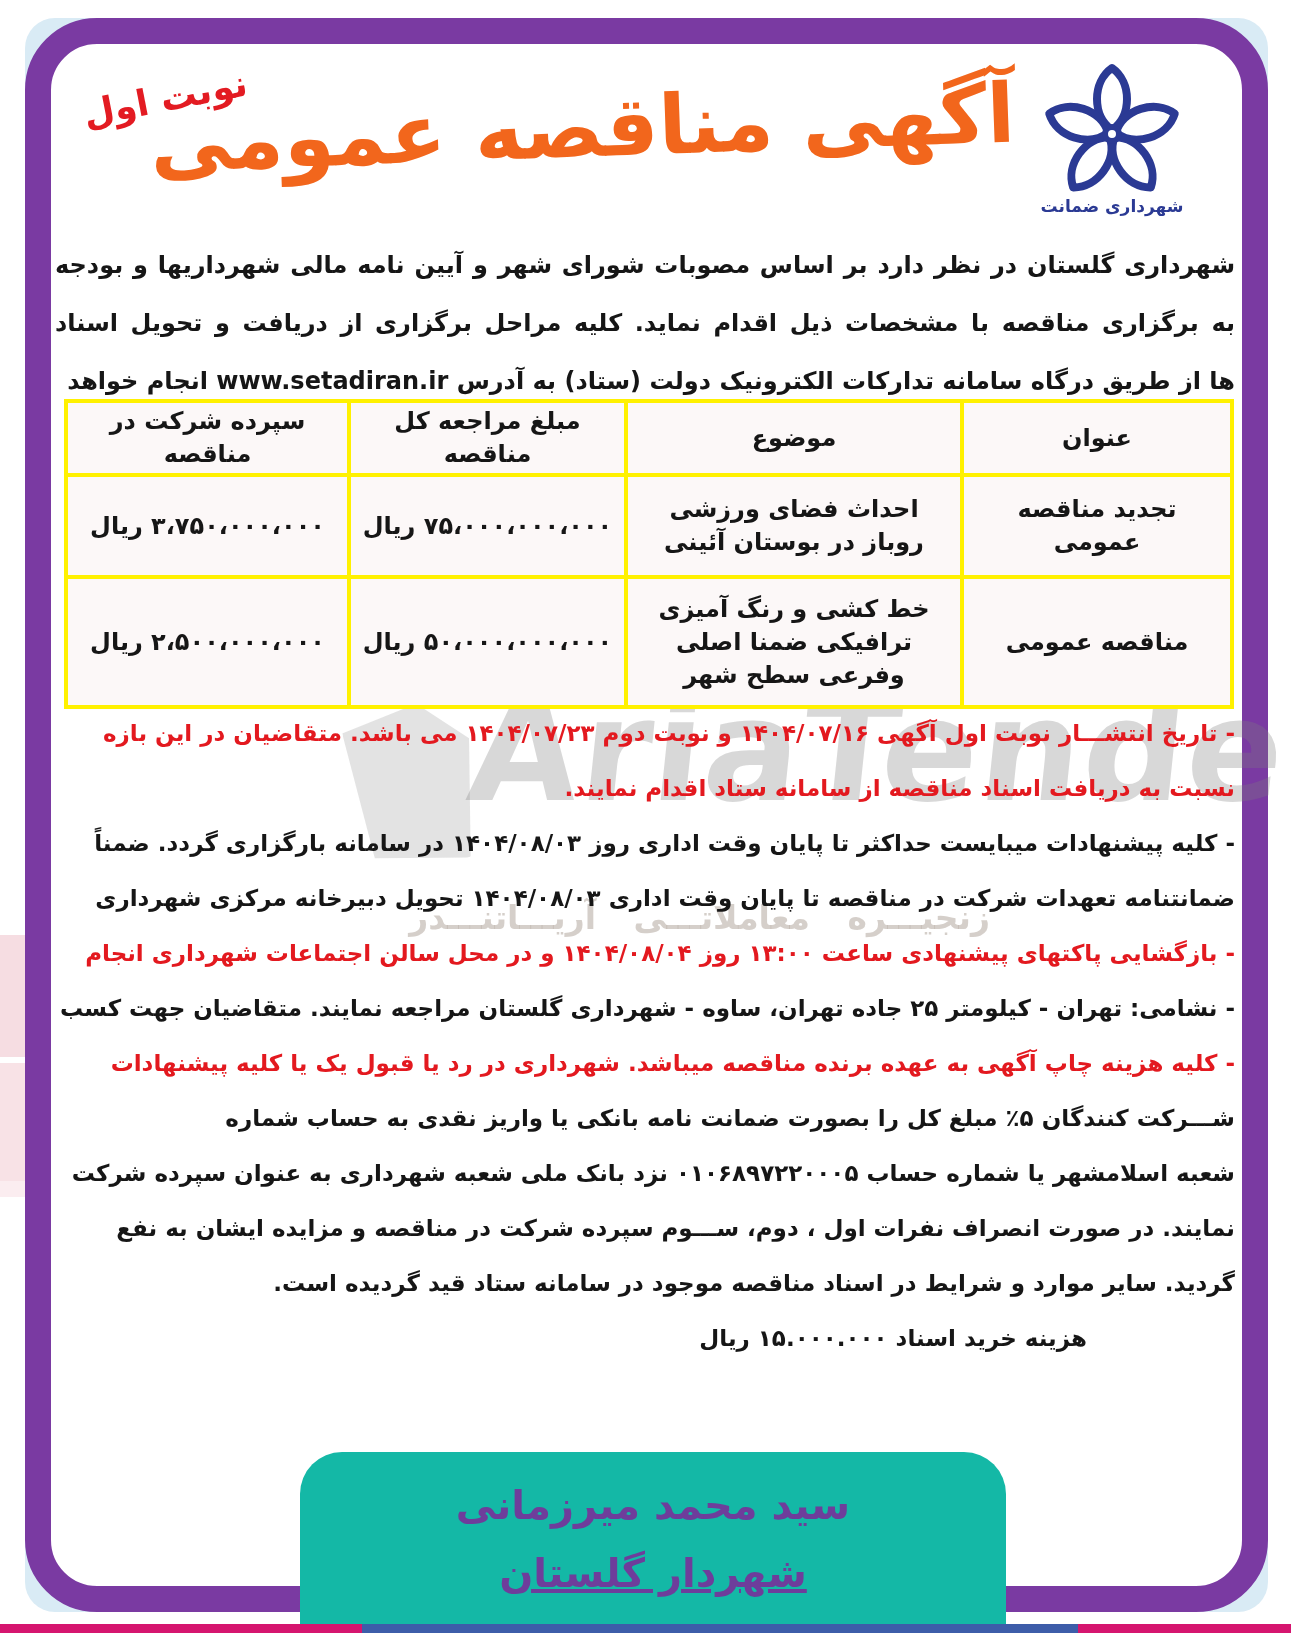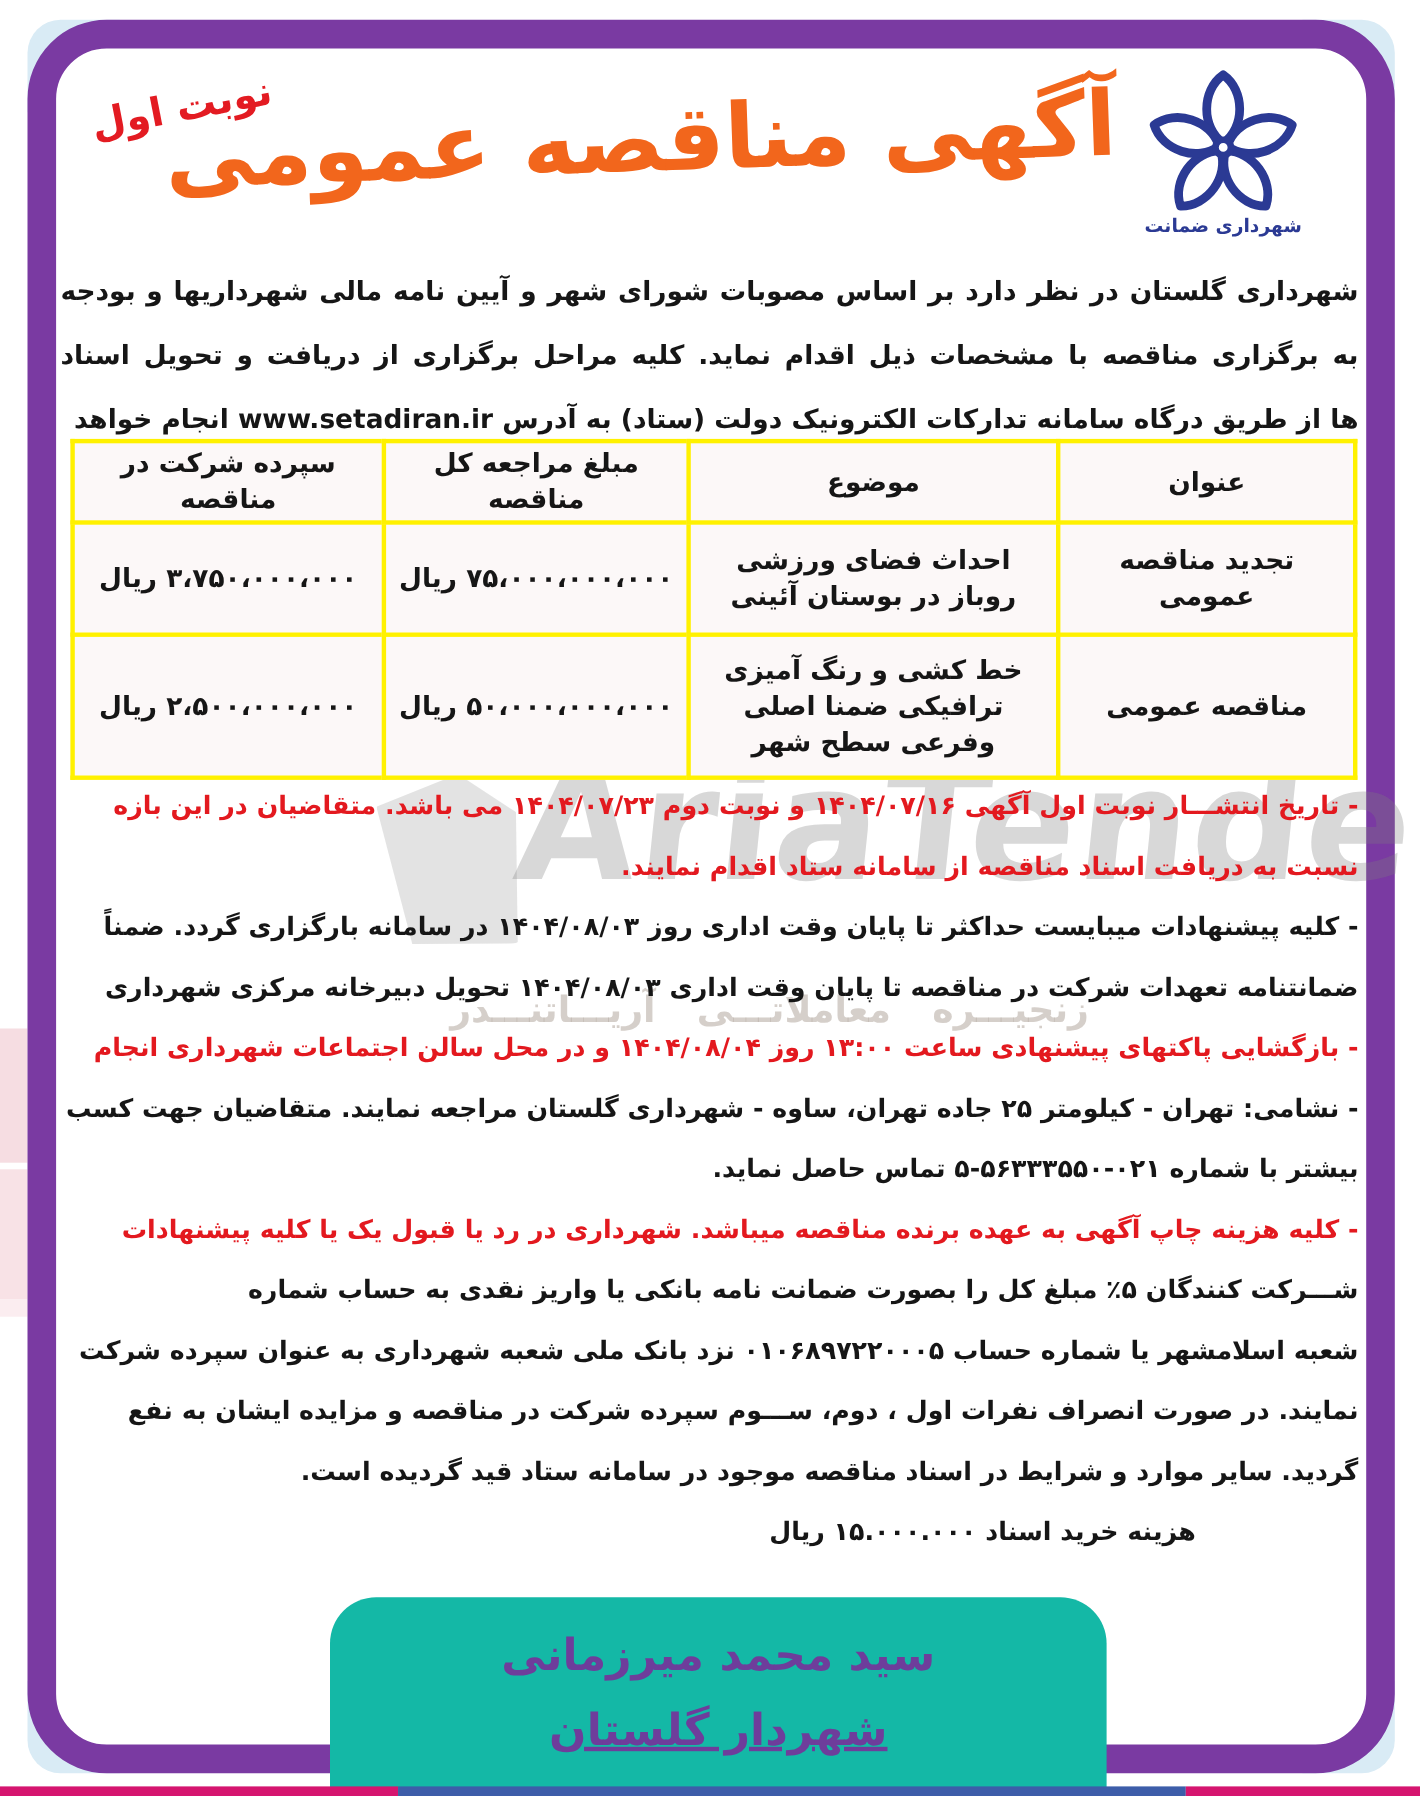--- a/index.html
+++ b/index.html
@@ -180,21 +180,20 @@
   </table>
 </div>
 
 <div class="notices">
     <div class="tline al-justify c-red">- تاریخ انتشـــار نوبت اول آگهی ۱۴۰۴/۰۷/۱۶ و نوبت دوم ۱۴۰۴/۰۷/۲۳ می باشد. متقاضیان در این بازه زمانی میتوانند</div>
     <div class="tline al-right c-red">نسبت به دریافت اسناد مناقصه از سامانه ستاد اقدام نمایند.</div>
     <div class="tline al-justify c-black">- کلیه پیشنهادات میبایست حداکثر تا پایان وقت اداری روز ۱۴۰۴/۰۸/۰۳ در سامانه بارگزاری گردد. ضمناً می بایست اصل</div>
     <div class="tline al-justify c-black">ضمانتنامه تعهدات شرکت در مناقصه تا پایان وقت اداری ۱۴۰۴/۰۸/۰۳ تحویل دبیرخانه مرکزی شهرداری گلستان گردد.</div>
     <div class="tline al-justify c-red">- بازگشایی پاکتهای پیشنهادی ساعت ۱۳:۰۰ روز ۱۴۰۴/۰۸/۰۴ و در محل سالن اجتماعات شهرداری انجام خواهد شد.</div>
     <div class="tline al-justify c-black">- نشامی: تهران - کیلومتر ۲۵ جاده تهران، ساوه - شهرداری گلستان مراجعه نمایند. متقاضیان جهت کسب اطلاعات</div>
-    <div class="tline al-center c-black">بیشتر با شماره ۰۲۱-۵۶۳۳۳۵۵۰-۵ تماس حاصل نماید.</div>
     <div class="tline al-justify c-red">- کلیه هزینه چاپ آگهی به عهده برنده مناقصه میباشد. شهرداری در رد یا قبول یک یا کلیه پیشنهادات مختار می باشد.</div>
     <div class="tline al-justify c-black">شـــرکت کنندگان ۵٪ مبلغ کل را بصورت ضمانت نامه بانکی یا واریز نقدی به حساب شماره ۱۰۰۸۱۰۳۶۳۱۹۱ نزد بانک شهر</div>
     <div class="tline al-justify c-black">شعبه اسلامشهر یا شماره حساب ۰۱۰۶۸۹۷۲۲۰۰۰۵ نزد بانک ملی شعبه شهرداری به عنوان سپرده شرکت در مزایده ارائه</div>
     <div class="tline al-justify c-black">نمایند. در صورت انصراف نفرات اول ، دوم، ســـوم سپرده شرکت در مناقصه و مزایده ایشان به نفع شهرداری ضبط خواهد</div>
     <div class="tline al-right c-black">گردید. سایر موارد و شرایط در اسناد مناقصه موجود در سامانه ستاد قید گردیده است.</div>
     <div class="tline al-fee c-black">هزینه خرید اسناد ۱۵.۰۰۰.۰۰۰ ریال</div>
   </div>
 
 <div class="signature-box">
   <div class="signature-name">سید محمد میرزمانی</div>

